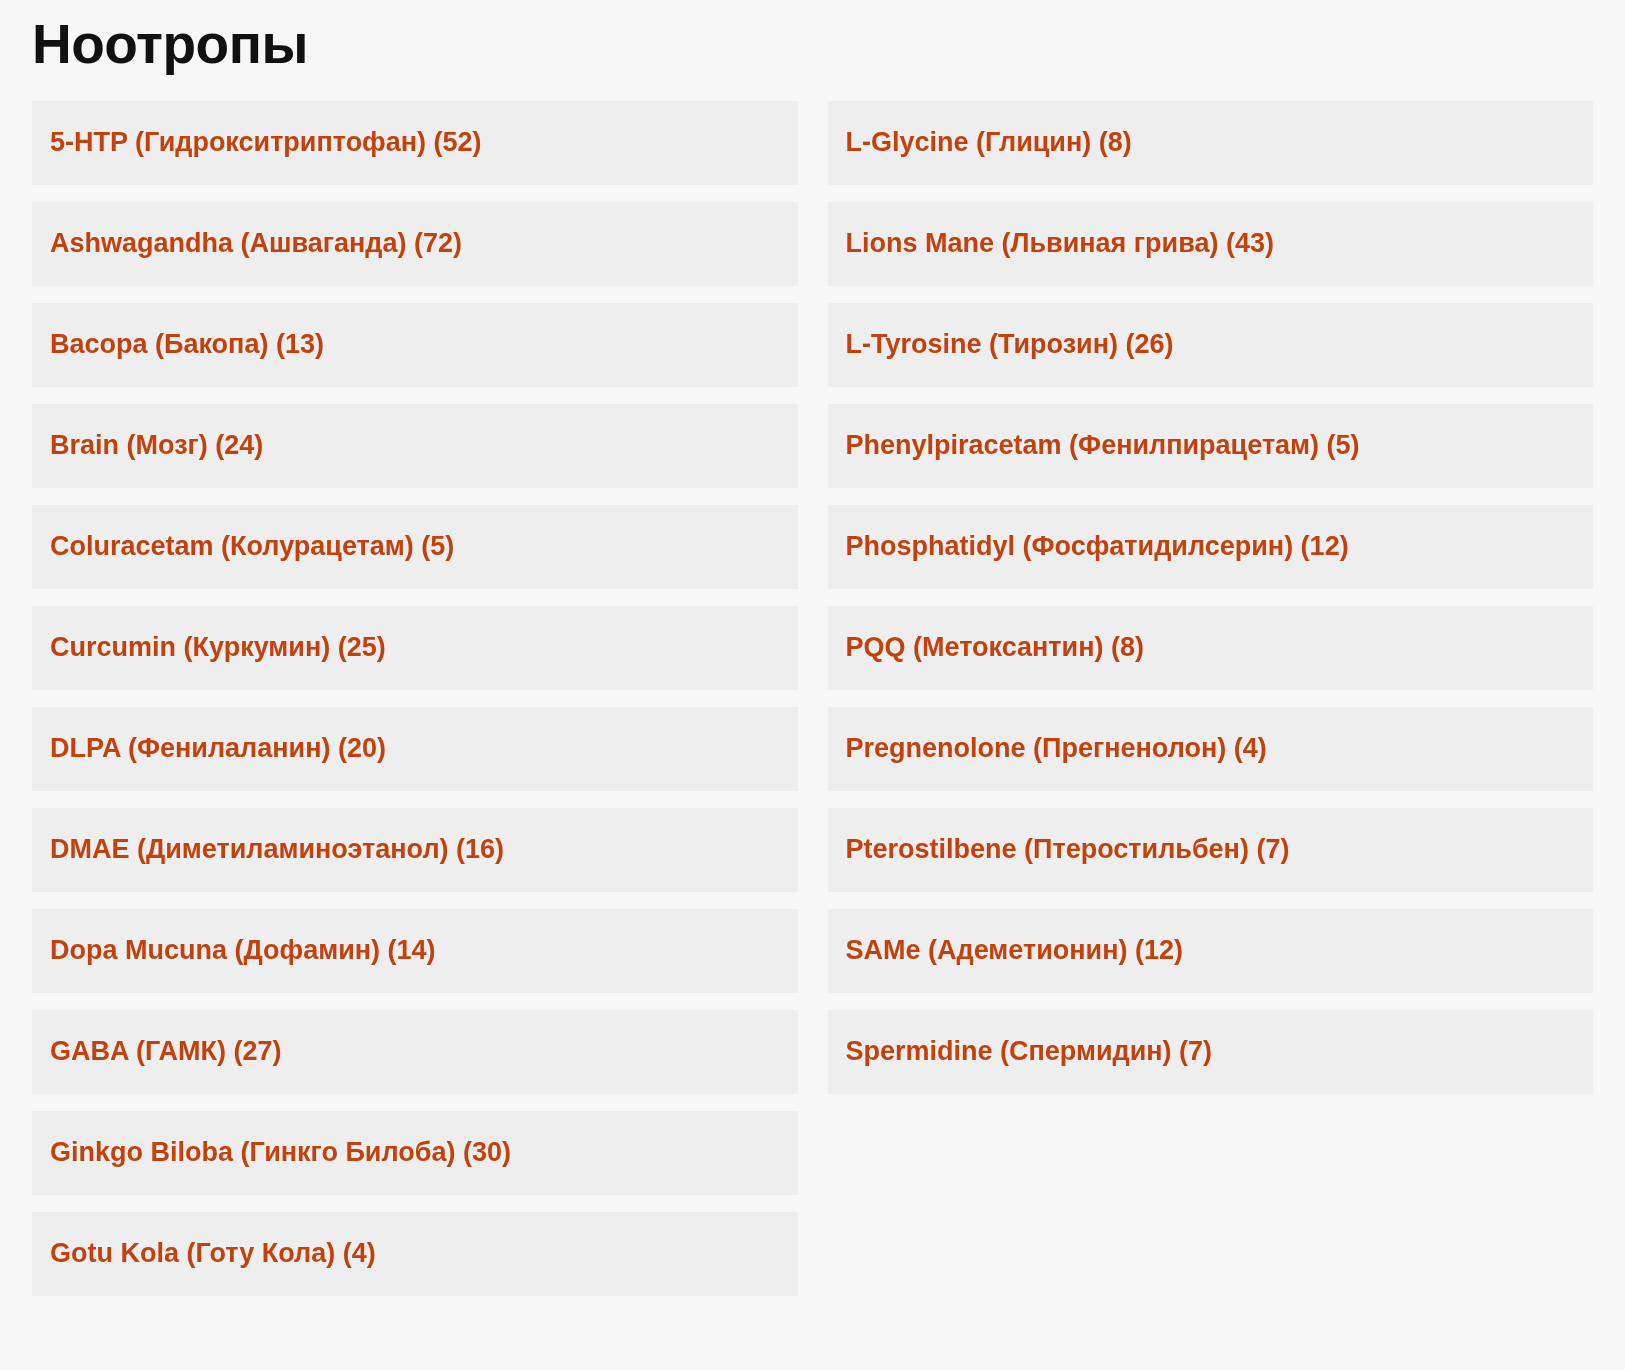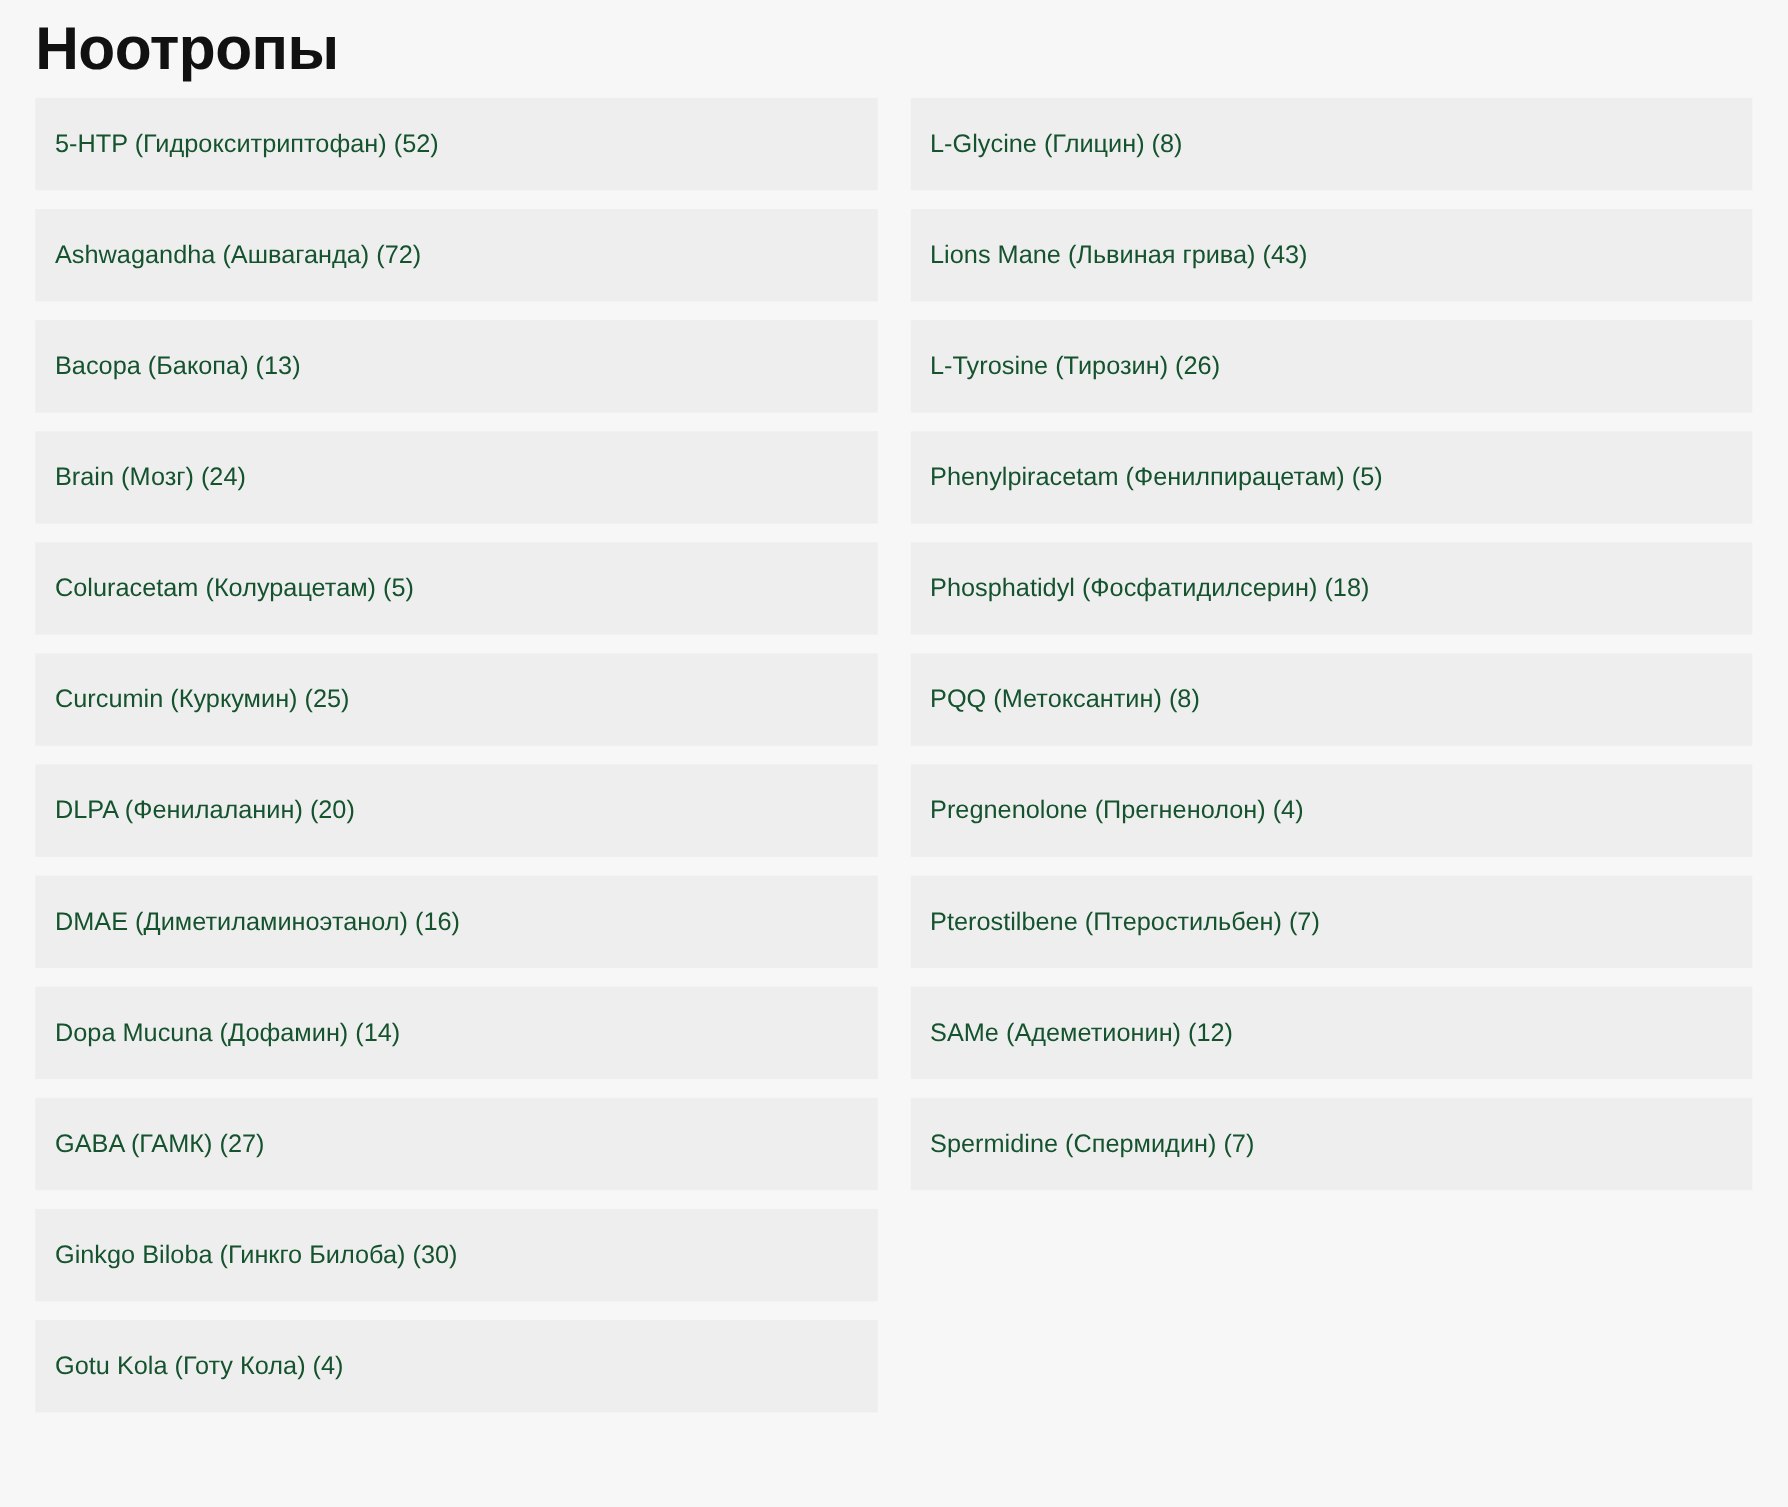--- a/index.html
+++ b/index.html
@@ -15,21 +15,21 @@
   }
   .page {
     box-sizing: border-box;
     width: 1625px;
     padding: 0 32px;
   }
   .page-title {
     font-size: 55px;
     font-weight: bold;
     color: #111111;
-    margin: 14px 0 14px 0;
+    margin: 14px 0 26px 0;
     letter-spacing: -0.5px;
     line-height: 1.1;
   }
   .columns {
     display: flex;
     gap: 30px;
     align-items: flex-start;
   }
   .col {
     flex: 1 1 0;
@@ -38,23 +38,23 @@
   .cat-item {
     background: #eeeeee;
     height: 84px;
     margin-bottom: 17px;
     display: flex;
     align-items: center;
     padding: 0 18px;
     box-sizing: border-box;
   }
   .cat-link {
-    color: #14532d;
-    font-size: 23px;
-    font-weight: normal;
+    color: #c2410c;
+    font-size: 27px;
+    font-weight: bold;
     text-decoration: none;
     white-space: nowrap;
     overflow: hidden;
     text-overflow: ellipsis;
   }
 </style>
 </head>
 <body>
 
 <div class="page">
@@ -109,21 +109,21 @@
       <div class="cat-item">
         <a class="cat-link" href="#">Lions Mane (Львиная грива) (43)</a>
       </div>
       <div class="cat-item">
         <a class="cat-link" href="#">L-Tyrosine (Тирозин) (26)</a>
       </div>
       <div class="cat-item">
         <a class="cat-link" href="#">Phenylpiracetam (Фенилпирацетам) (5)</a>
       </div>
       <div class="cat-item">
-        <a class="cat-link" href="#">Phosphatidyl (Фосфатидилсерин) (18)</a>
+        <a class="cat-link" href="#">Phosphatidyl (Фосфатидилсерин) (12)</a>
       </div>
       <div class="cat-item">
         <a class="cat-link" href="#">PQQ (Метоксантин) (8)</a>
       </div>
       <div class="cat-item">
         <a class="cat-link" href="#">Pregnenolone (Прегненолон) (4)</a>
       </div>
       <div class="cat-item">
         <a class="cat-link" href="#">Pterostilbene (Птеростильбен) (7)</a>
       </div>

